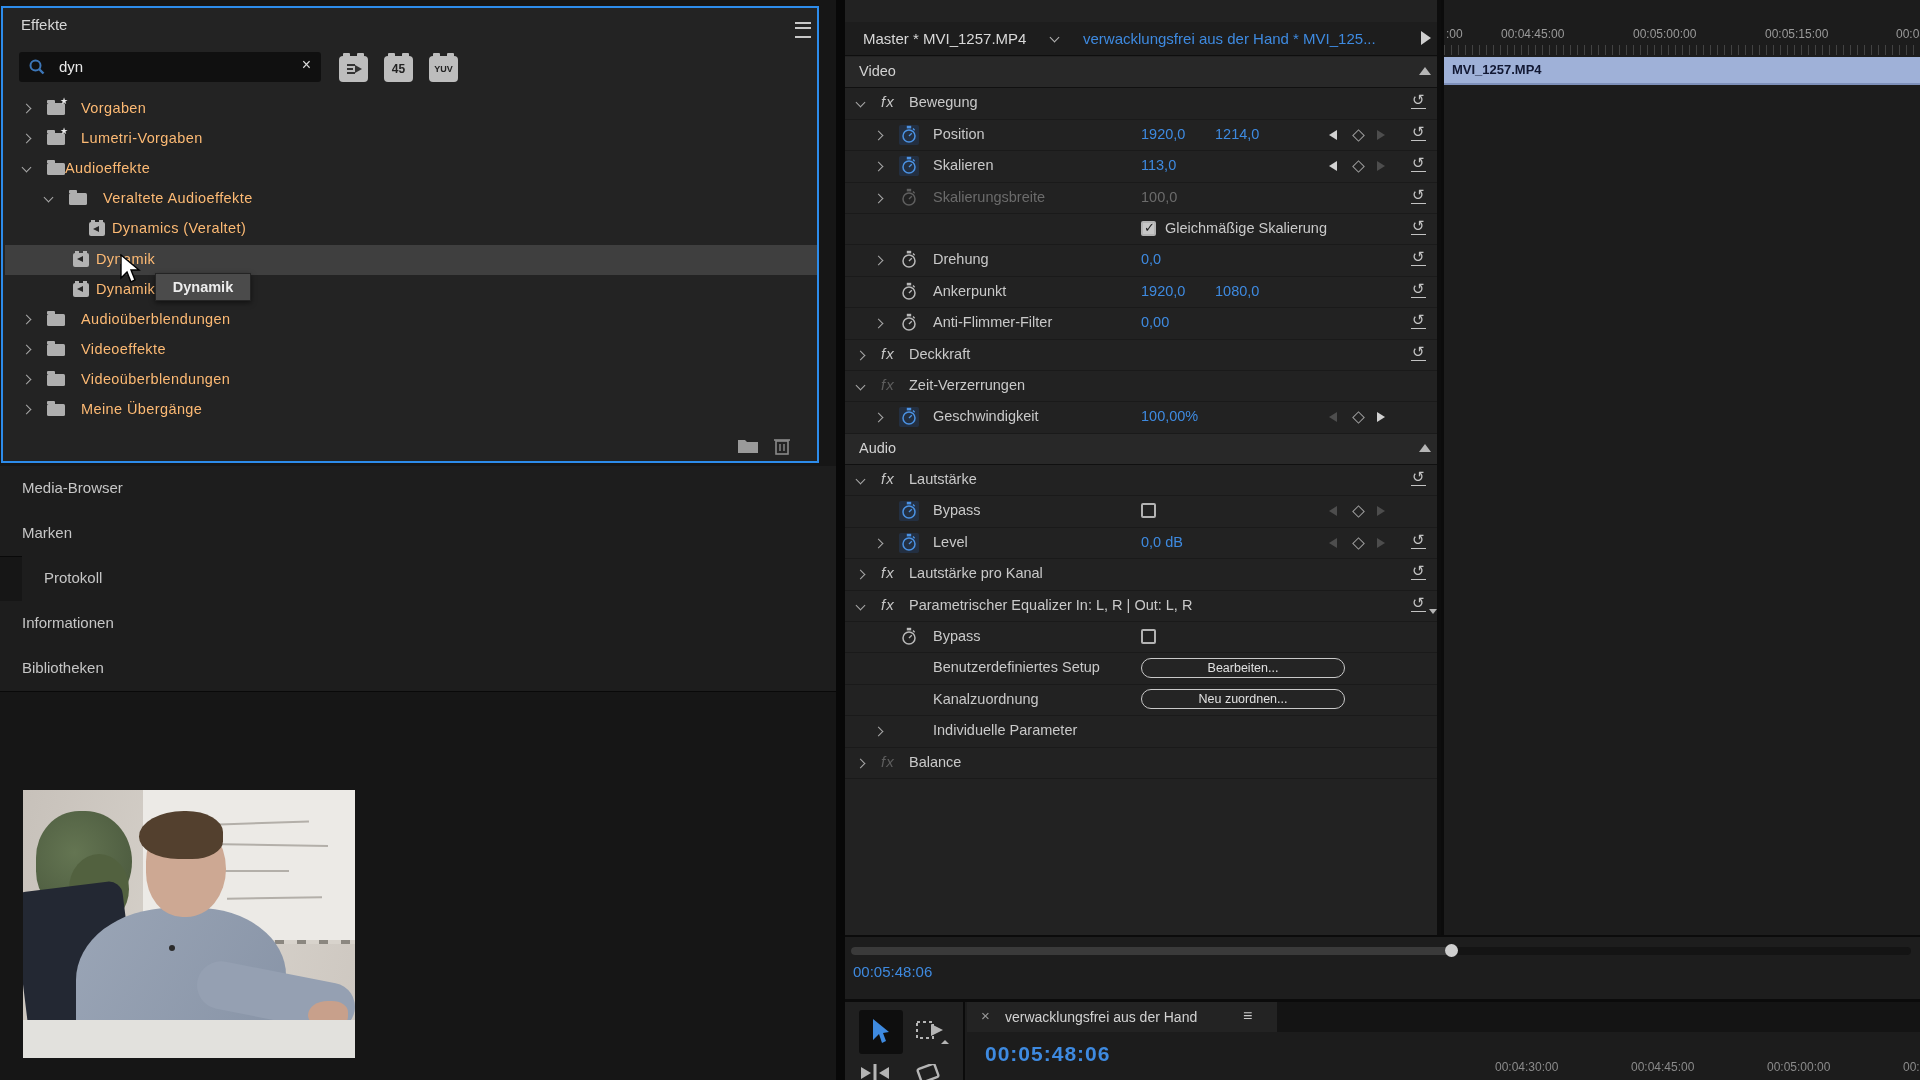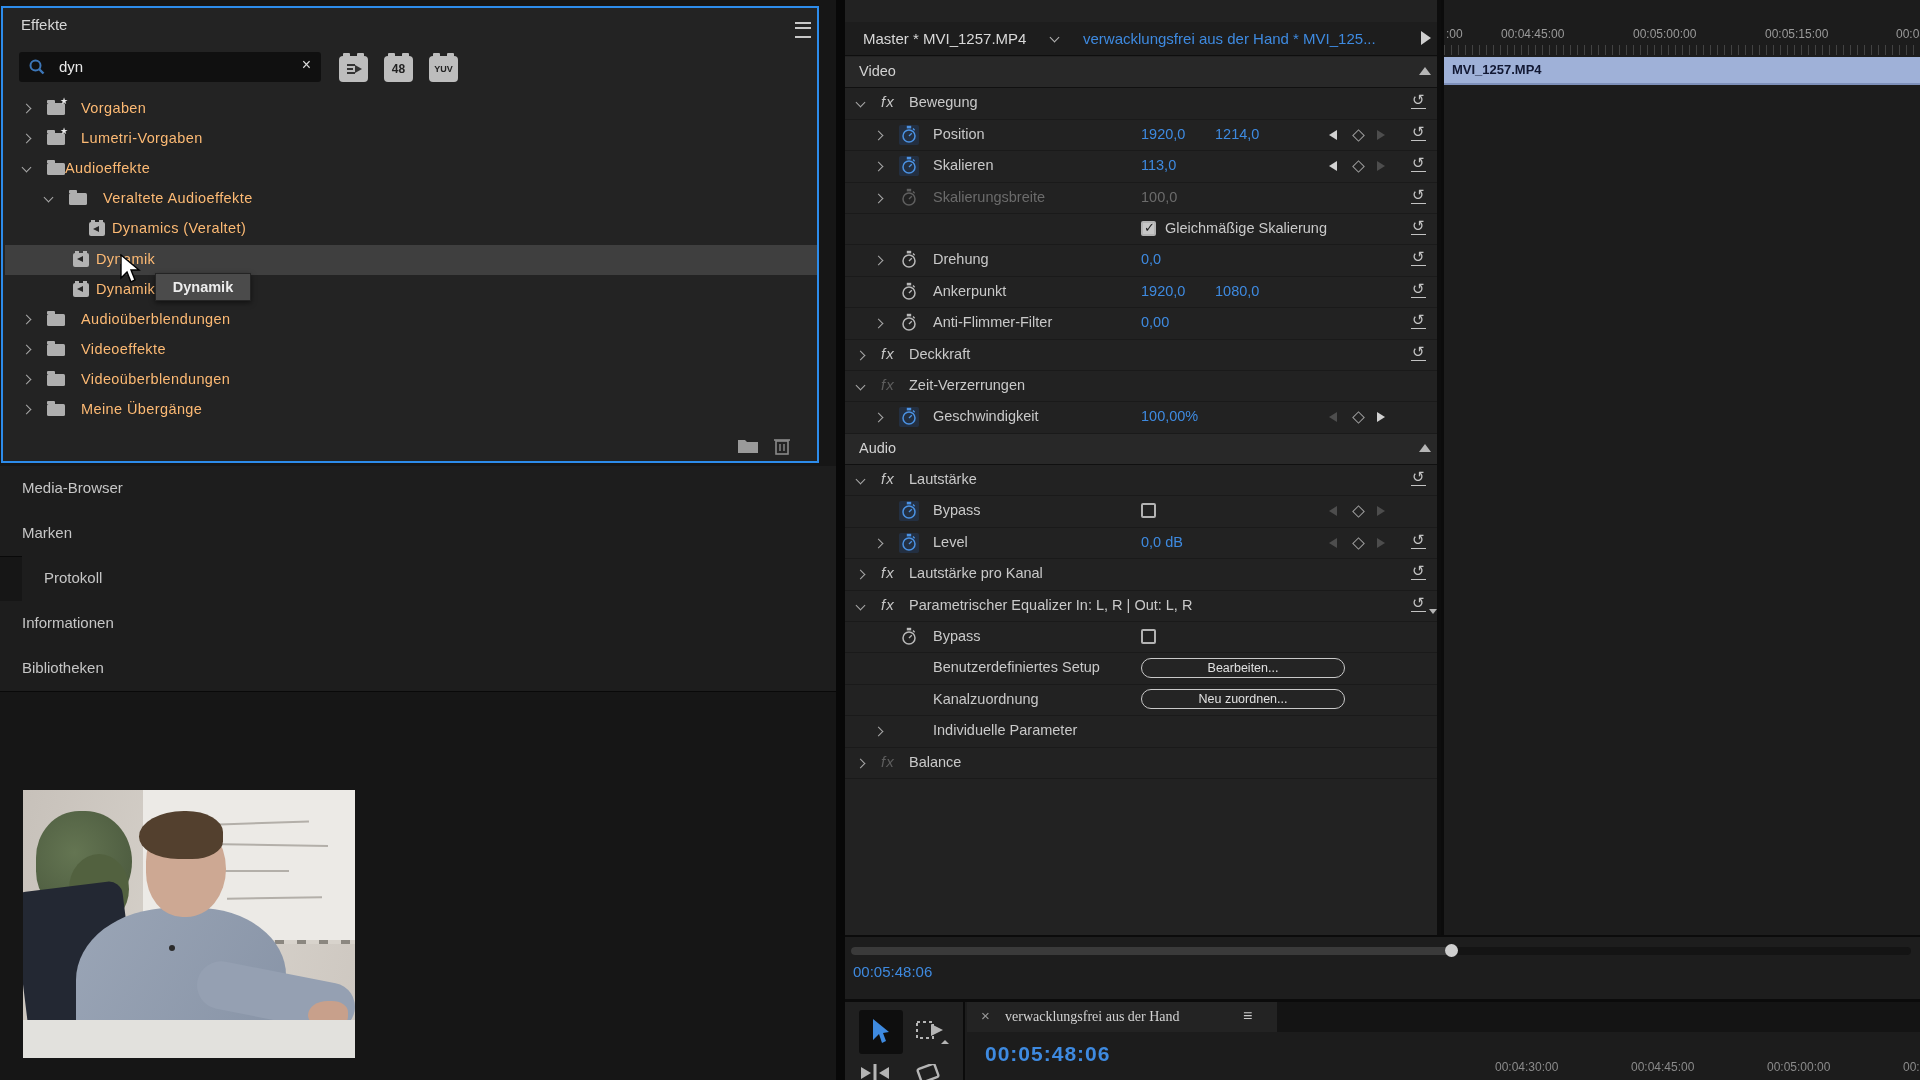--- a/index.html
+++ b/index.html
@@ -106,21 +106,21 @@
   #hscroll-handle{position:absolute;left:6px;top:10px;width:600px;height:8px;background:#3a3a3a;border-radius:4px;}
   #hscroll-knob{position:absolute;left:600px;top:7px;width:13px;height:13px;background:#cfcfcf;border-radius:50%;}
   #pl-tc{position:absolute;left:8px;top:26px;font-size:15px;color:#3E8AE0;}
   #dock-div{position:absolute;left:0;top:62px;width:1075px;height:3px;background:#0b0b0b;}
   #tools{position:absolute;left:0;top:65px;width:120px;height:80px;background:#202020;border-right:2px solid #0b0b0b;box-sizing:border-box;}
   #tool-sel{position:absolute;left:14px;top:8px;width:44px;height:44px;background:#0e0e0e;border-radius:3px;}
   #tl-panel{position:absolute;left:122px;top:65px;width:953px;height:80px;background:#1c1c1c;}
   #tl-tabrow{position:absolute;left:0;top:0;width:953px;height:30px;background:#141414;}
   #tl-tab{position:absolute;left:0;top:0;width:310px;height:30px;background:#232323;}
   #tl-tab .x{position:absolute;left:14px;top:5px;font-size:15px;color:#9a9a9a;}
-  #tl-tab .t{position:absolute;left:38px;top:7px;font-size:14px;color:#d2d2d2;white-space:nowrap;font-family:Liberation Serif, serif;}
+  #tl-tab .t{position:absolute;left:38px;top:7px;font-size:14px;color:#d2d2d2;white-space:nowrap;}
   #tl-tab .m{position:absolute;left:276px;top:5px;font-size:16px;color:#c9c9c9;}
   #tl-tc{position:absolute;left:18px;top:40px;font-size:21px;font-weight:bold;color:#3E8AE0;letter-spacing:1px;}
   .tl-rlabel{position:absolute;top:58px;font-size:12px;color:#8a8a8a;white-space:nowrap;}
 </style>
 </head>
 <body>
 
 <div id="app">
 
   <div id="left-group">
@@ -139,21 +139,21 @@
       </div>
 
       <span class="badge" style="left:336px;">
         <span class="b-lines">
             <i></i>
             <i></i>
             <i></i>
             <b></b>
           </span>
       </span>
-      <span class="badge" style="left:381px;font-size:12px;">48</span>
+      <span class="badge" style="left:381px;font-size:12px;">45</span>
       <span class="badge" style="left:426px;font-size:9px;">YUV</span>
 
       <div id="fx-tree">
           <div class="tree-row" style="top: 0px;">
             <span class="chev right" style="left:18px;top:11px;"></span>
             <span class="icon-folder" style="left:42px;">
               <span class="star">★</span>
             </span>
             <span class="tree-label" style="left:76px;">Vorgaben</span>
           </div>

